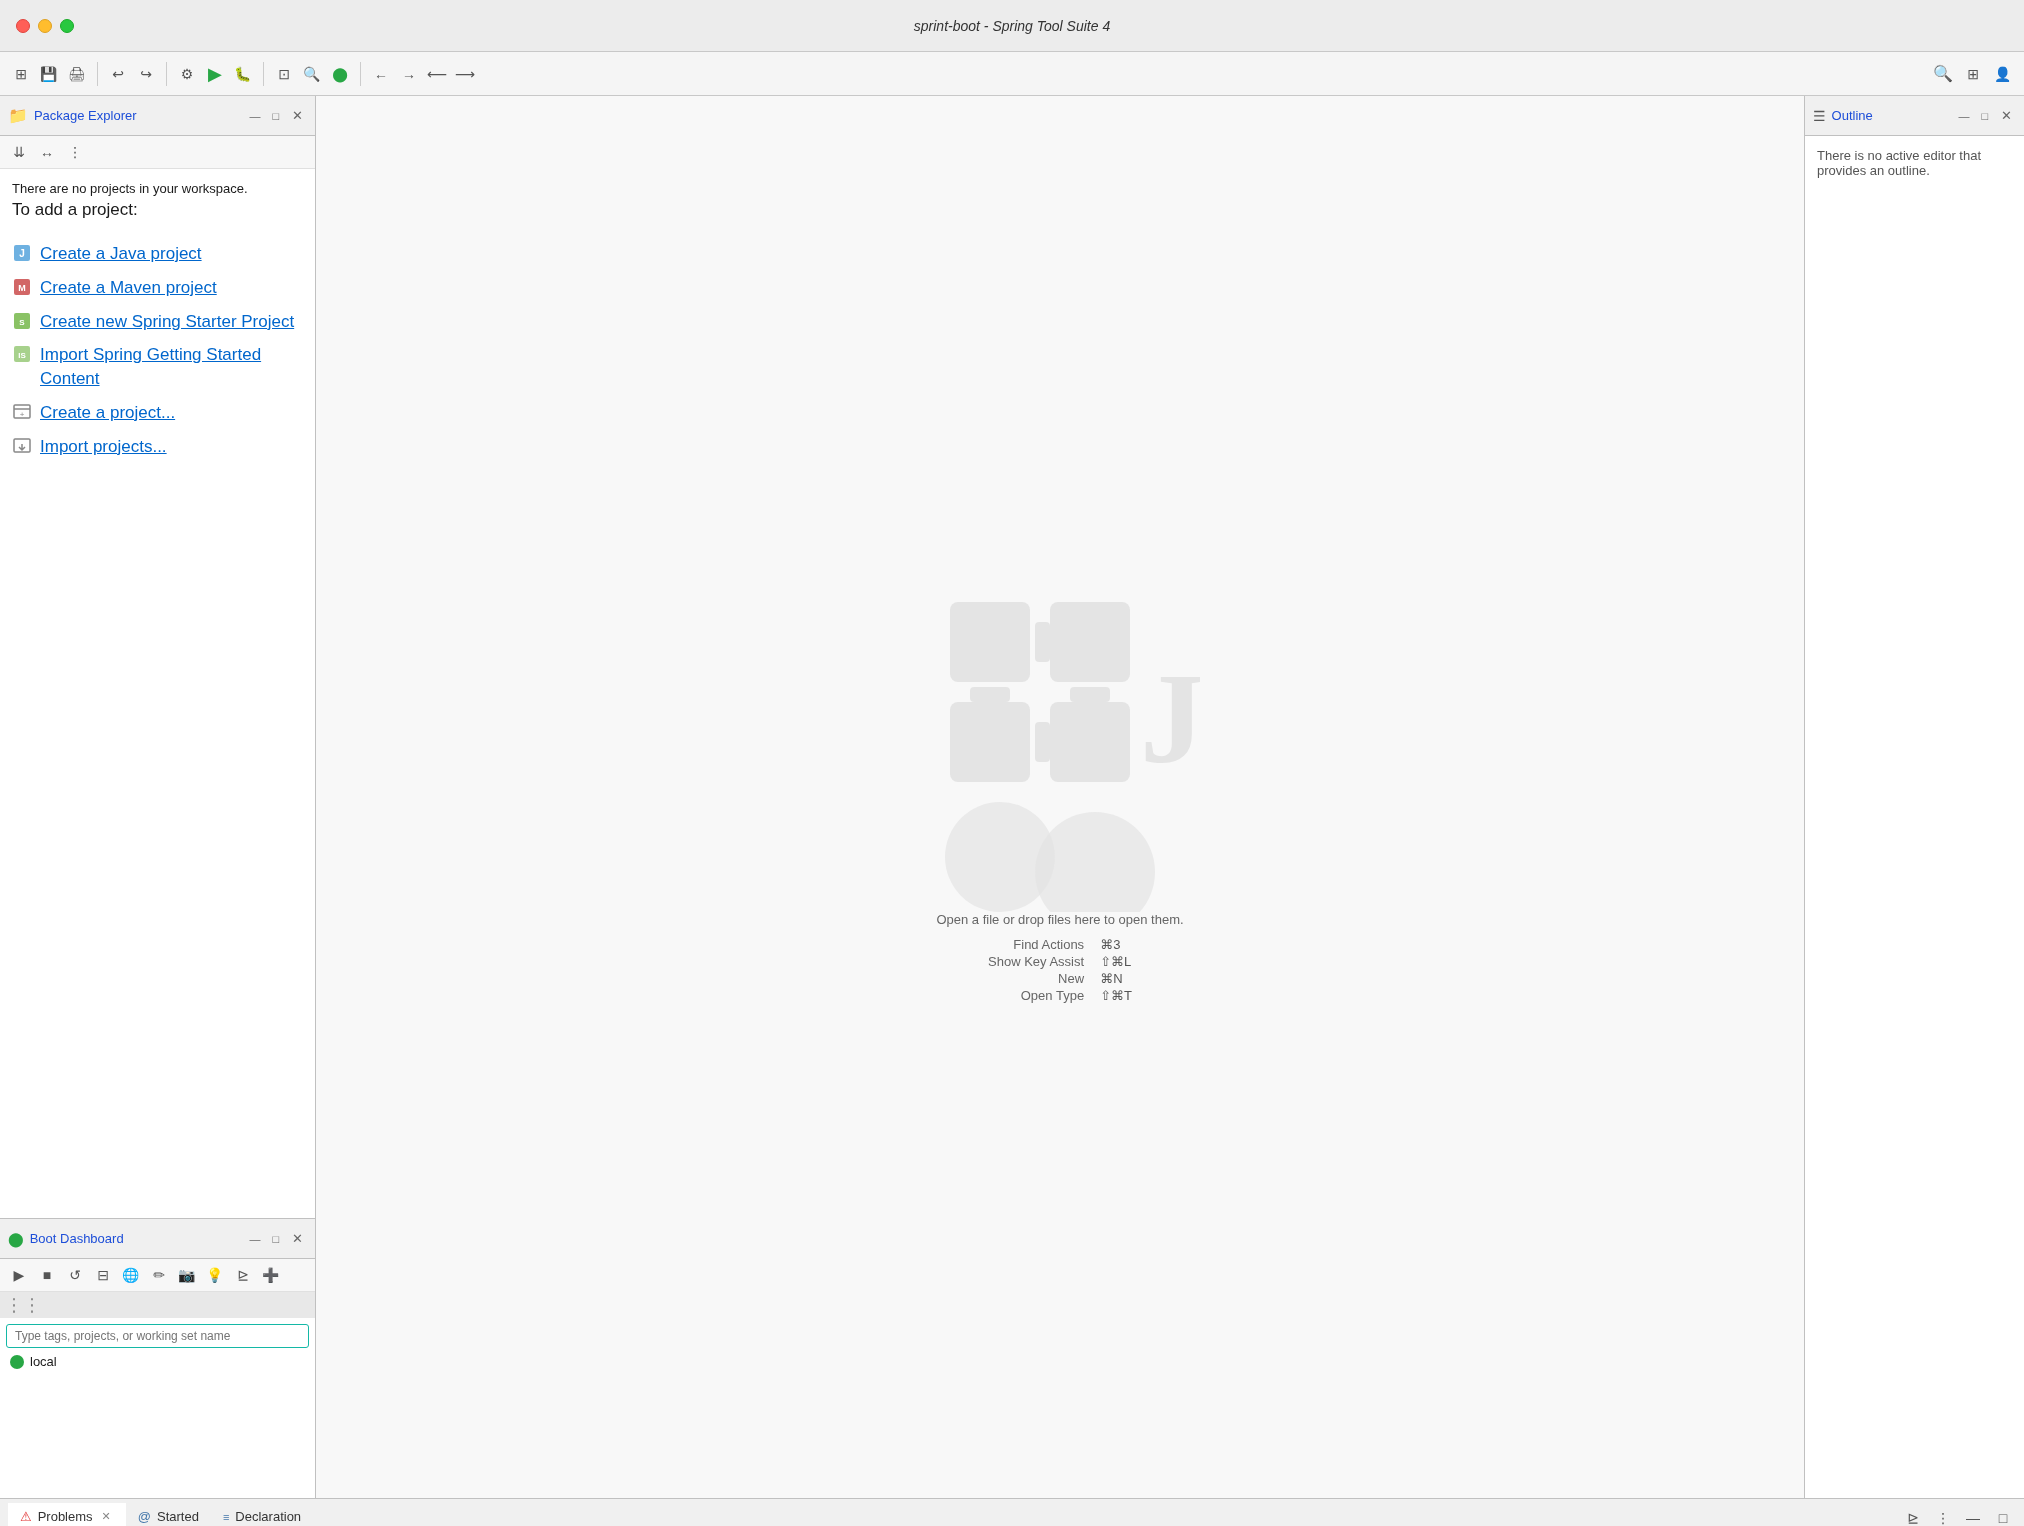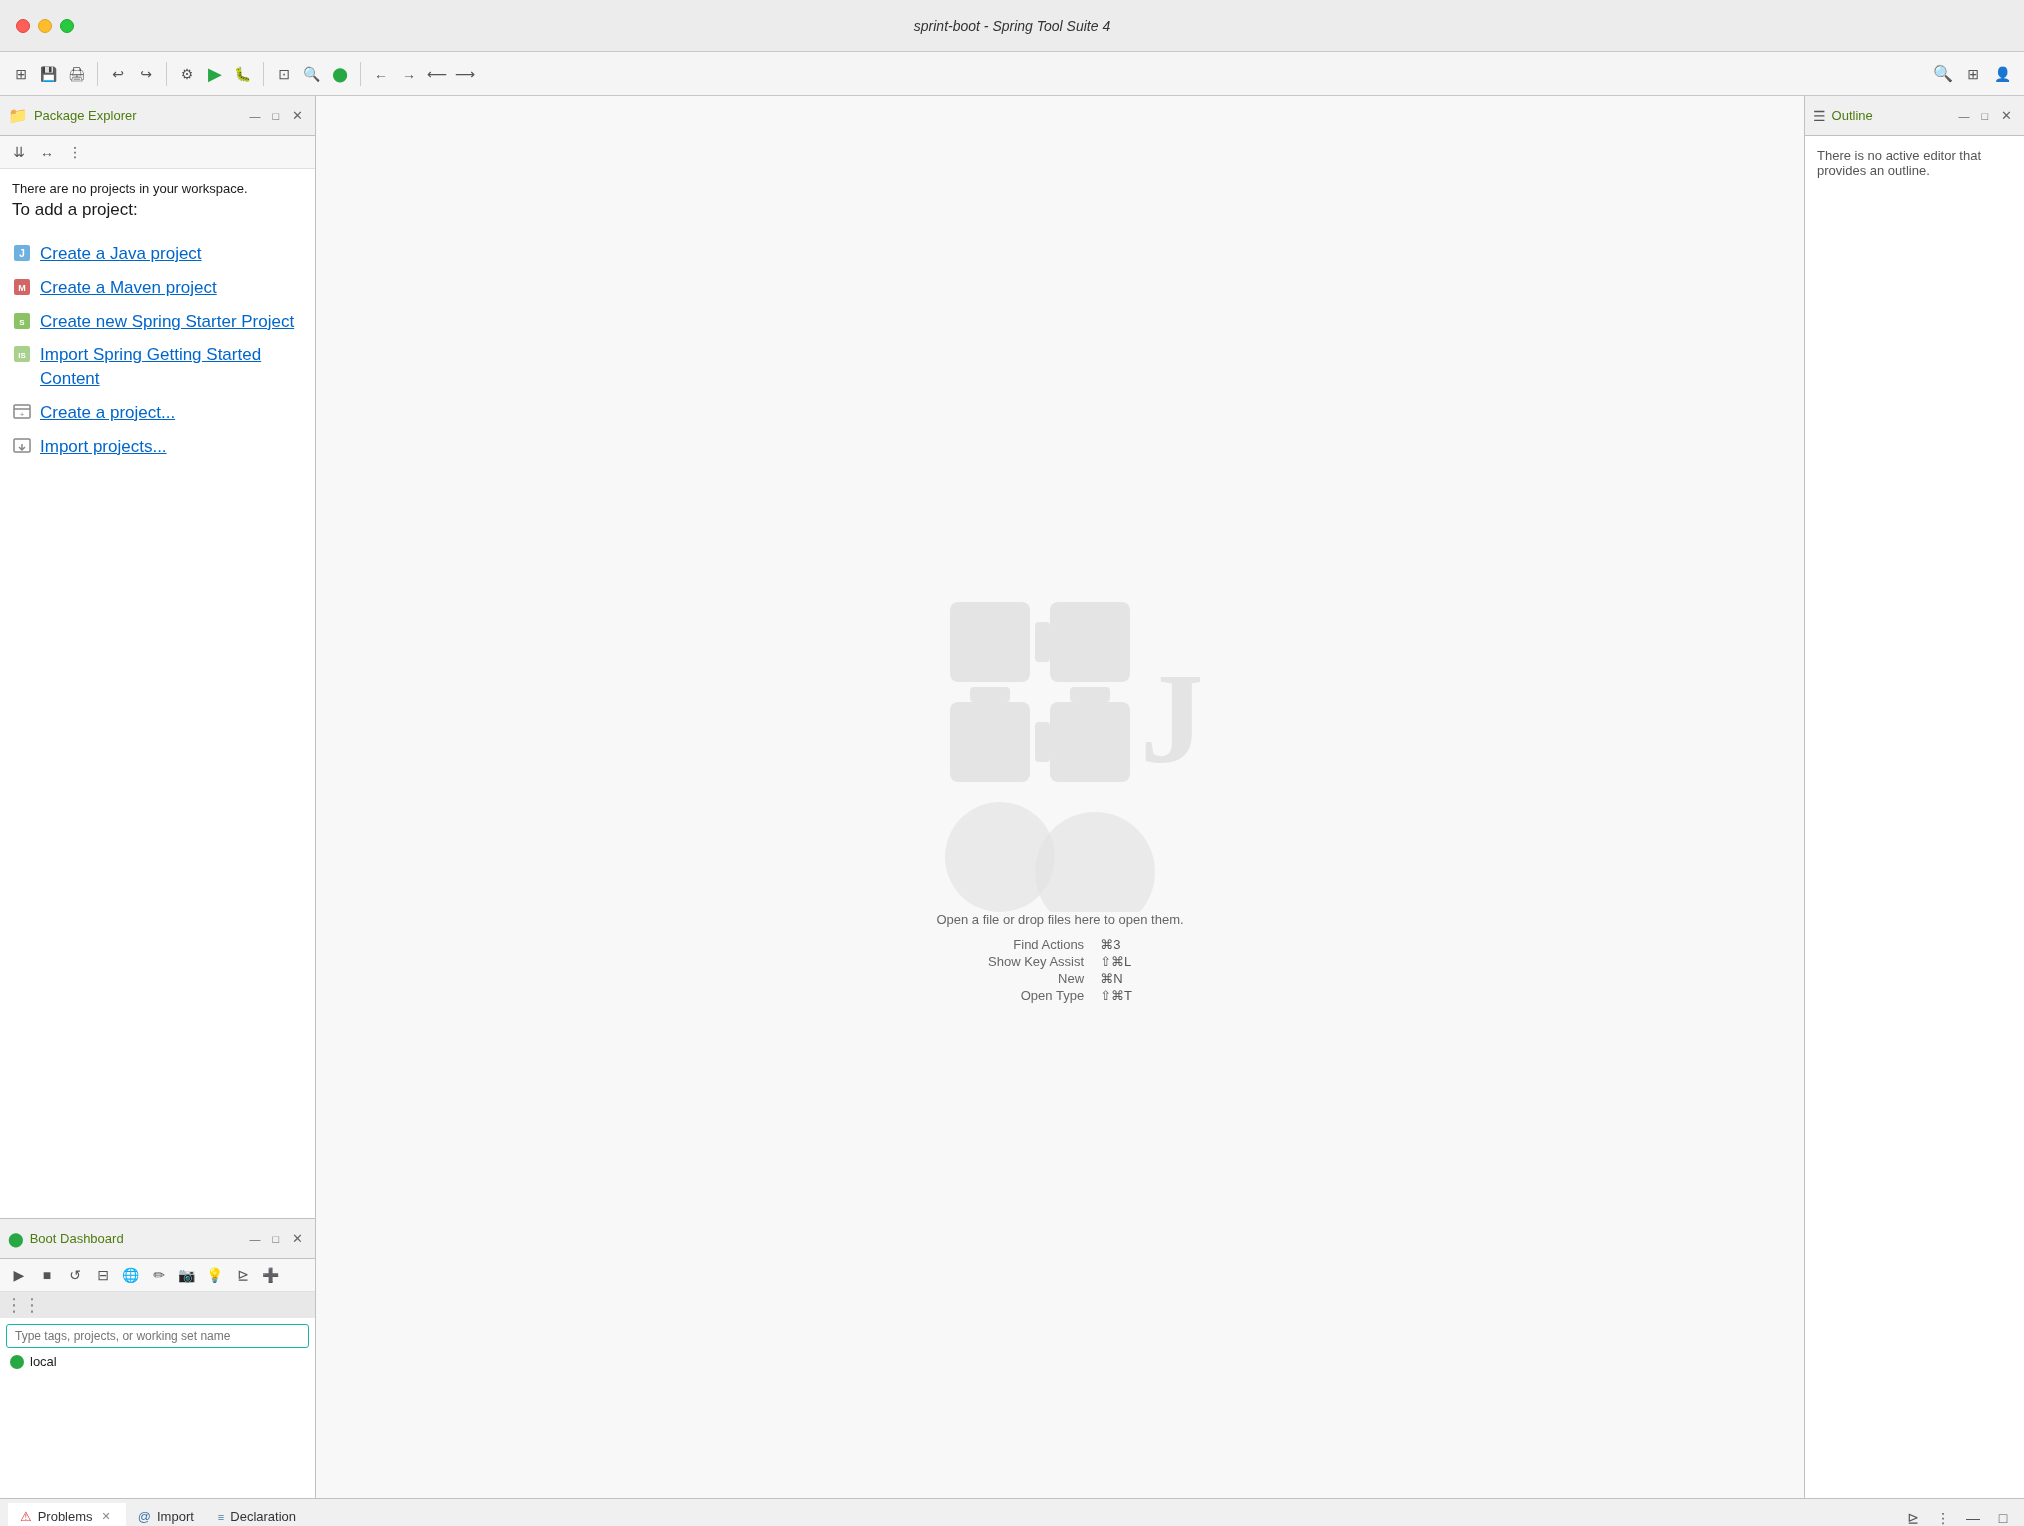--- a/index.html
+++ b/index.html
@@ -108,21 +108,21 @@
       display: flex;
       align-items: center;
       padding: 6px 8px;
       min-height: 40px;
       gap: 6px;
     }
     .panel-title {
       font-size: 13px;
       font-weight: 500;
       flex: 1;
-      color: #4d7c0f;
+      color: #1d4ed8;
     }
     .close-btn {
       font-size: 13px;
       color: #666;
       cursor: pointer;
       padding: 2px 4px;
     }
 
     .panel-toolbar {
       background: #f7f7f7;
@@ -553,21 +553,21 @@
 
 <div class="bottom-panel">
   <div class="bottom-tabs">
     <div class="bottom-tab active">
       <span style="color:#e03030; font-size:13px;">⚠</span>
       <span>Problems</span>
       <span class="tab-close">✕</span>
     </div>
     <div class="bottom-tab">
       <span style="color:#4477aa; font-size:13px;">@</span>
-      <span>Import</span>
+      <span>Started</span>
     </div>
     <div class="bottom-tab">
       <span style="color:#4477aa; font-size:11px;">≡</span>
       <span>Declaration</span>
     </div>
     <div class="bottom-tab-spacer"></div>
     <div class="bottom-tab-actions">
       <button class="toolbar-btn" title="Filters">⊵</button>
       <button class="toolbar-btn" title="View Menu">⋮</button>
       <button class="toolbar-btn" title="Minimize">—</button>

